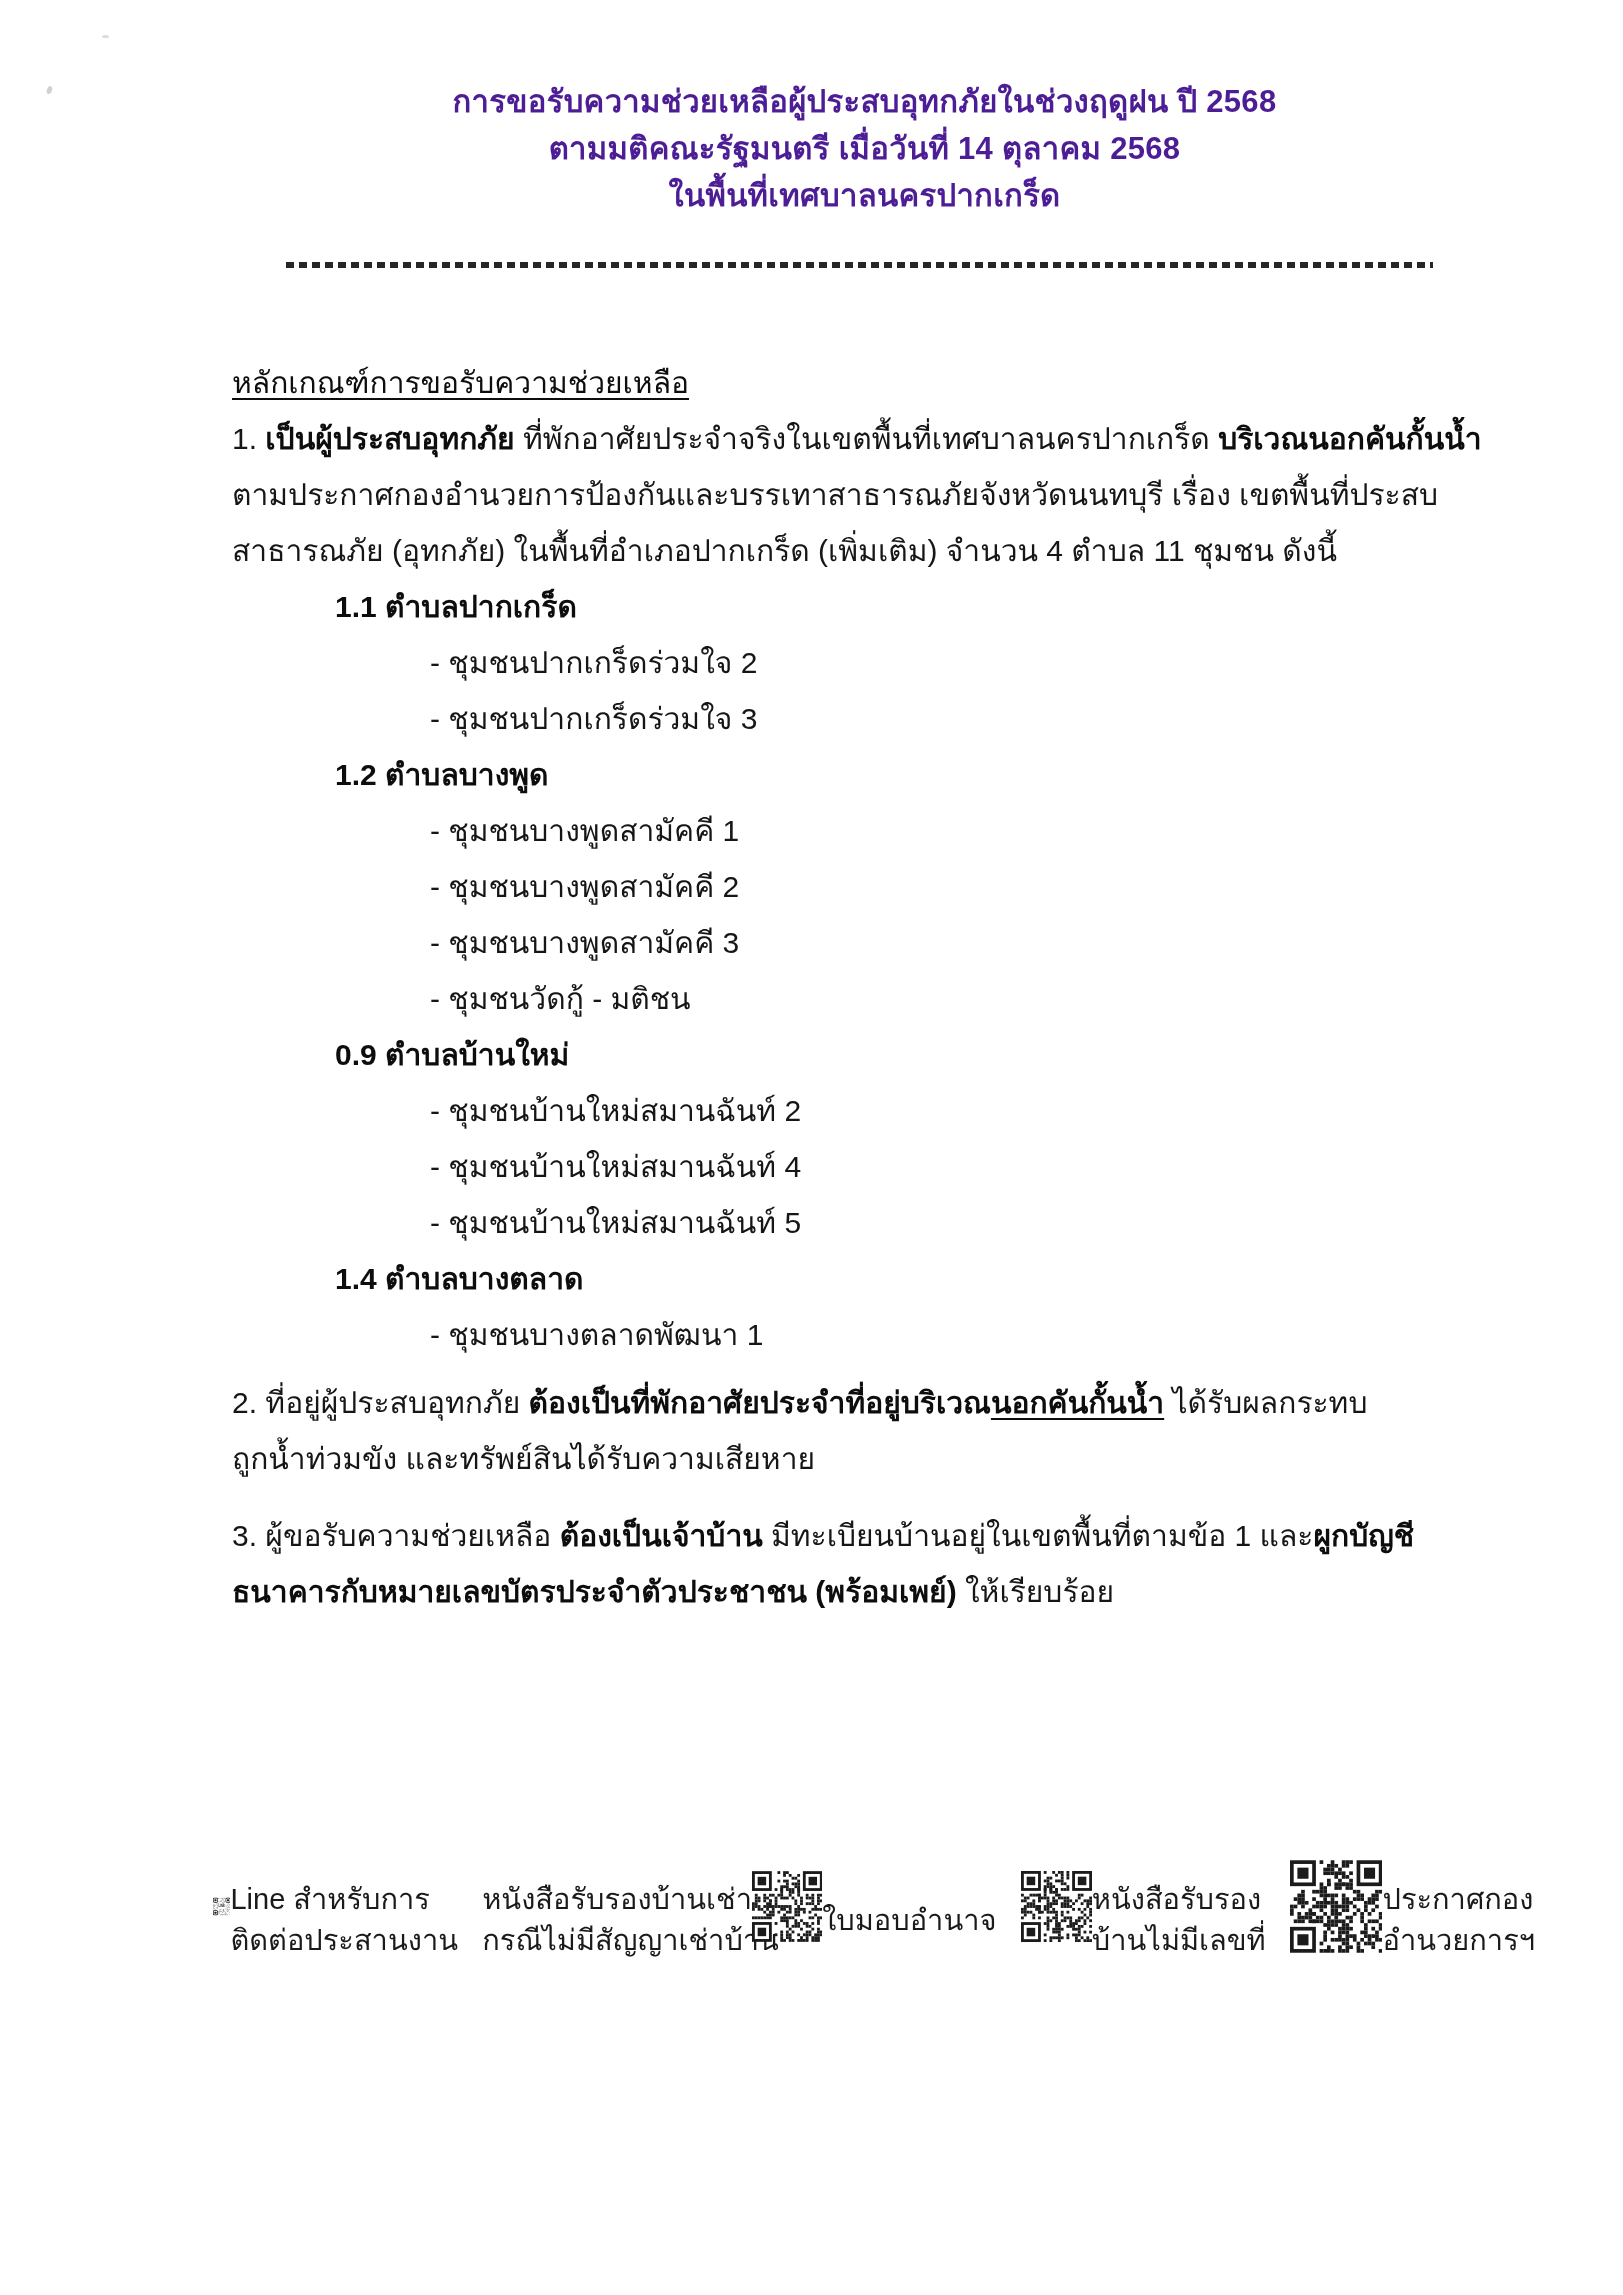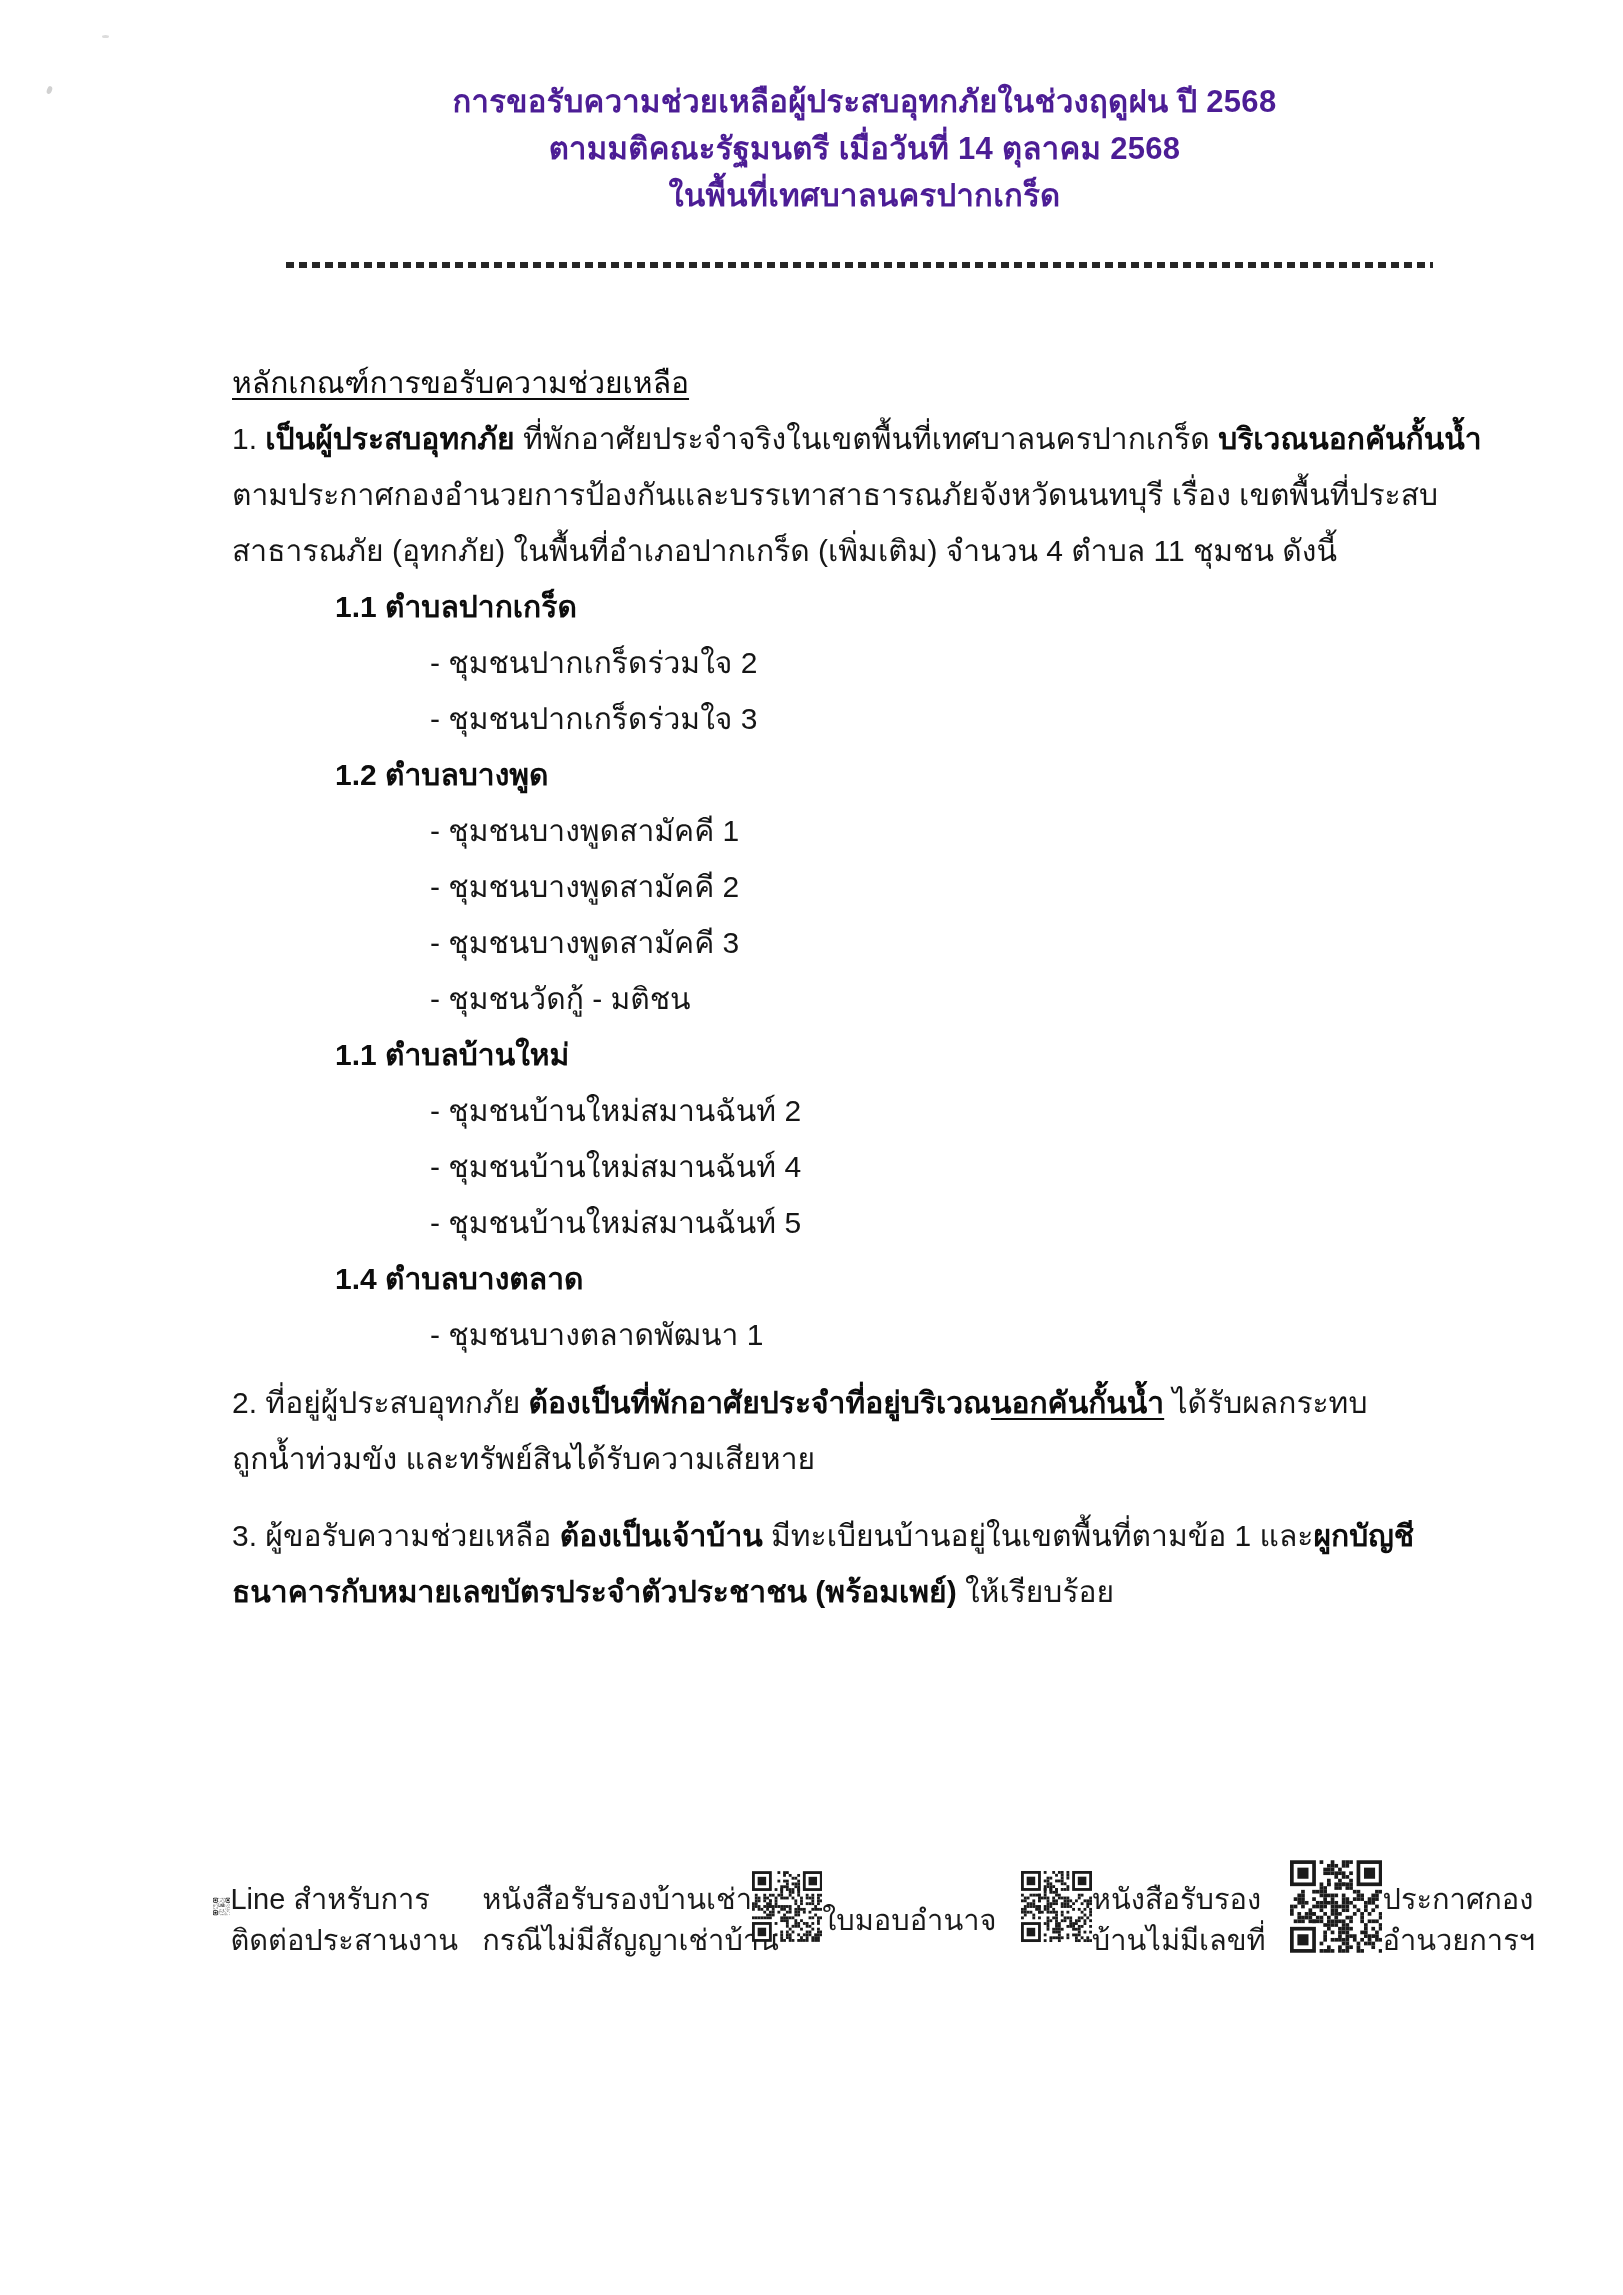--- a/index.html
+++ b/index.html
@@ -74,21 +74,21 @@
       </div>
     <div>
         <div class="line sub-head">1.1 ตำบลปากเกร็ด</div>
         <div class="line community">- ชุมชนปากเกร็ดร่วมใจ 2</div>
         <div class="line community">- ชุมชนปากเกร็ดร่วมใจ 3</div>
         <div class="line sub-head">1.2 ตำบลบางพูด</div>
         <div class="line community">- ชุมชนบางพูดสามัคคี 1</div>
         <div class="line community">- ชุมชนบางพูดสามัคคี 2</div>
         <div class="line community">- ชุมชนบางพูดสามัคคี 3</div>
         <div class="line community">- ชุมชนวัดกู้ - มติชน</div>
-        <div class="line sub-head">1.1 ตำบลบ้านใหม่</div>
+        <div class="line sub-head">0.9 ตำบลบ้านใหม่</div>
         <div class="line community">- ชุมชนบ้านใหม่สมานฉันท์ 2</div>
         <div class="line community">- ชุมชนบ้านใหม่สมานฉันท์ 4</div>
         <div class="line community">- ชุมชนบ้านใหม่สมานฉันท์ 5</div>
         <div class="line sub-head">1.4 ตำบลบางตลาด</div>
         <div class="line community">- ชุมชนบางตลาดพัฒนา 1</div>
       </div>
     <div class="para2">
         <div class="line"><span>2. ที่อยู่ผู้ประสบอุทกภัย </span><span class="b">ต้องเป็นที่พักอาศัยประจำที่อยู่บริเวณ</span><span class="b u">นอกคันกั้นน้ำ</span><span> ได้รับผลกระทบ</span></div>
         <div class="line"><span>ถูกน้ำท่วมขัง และทรัพย์สินได้รับความเสียหาย</span></div>
       </div>

